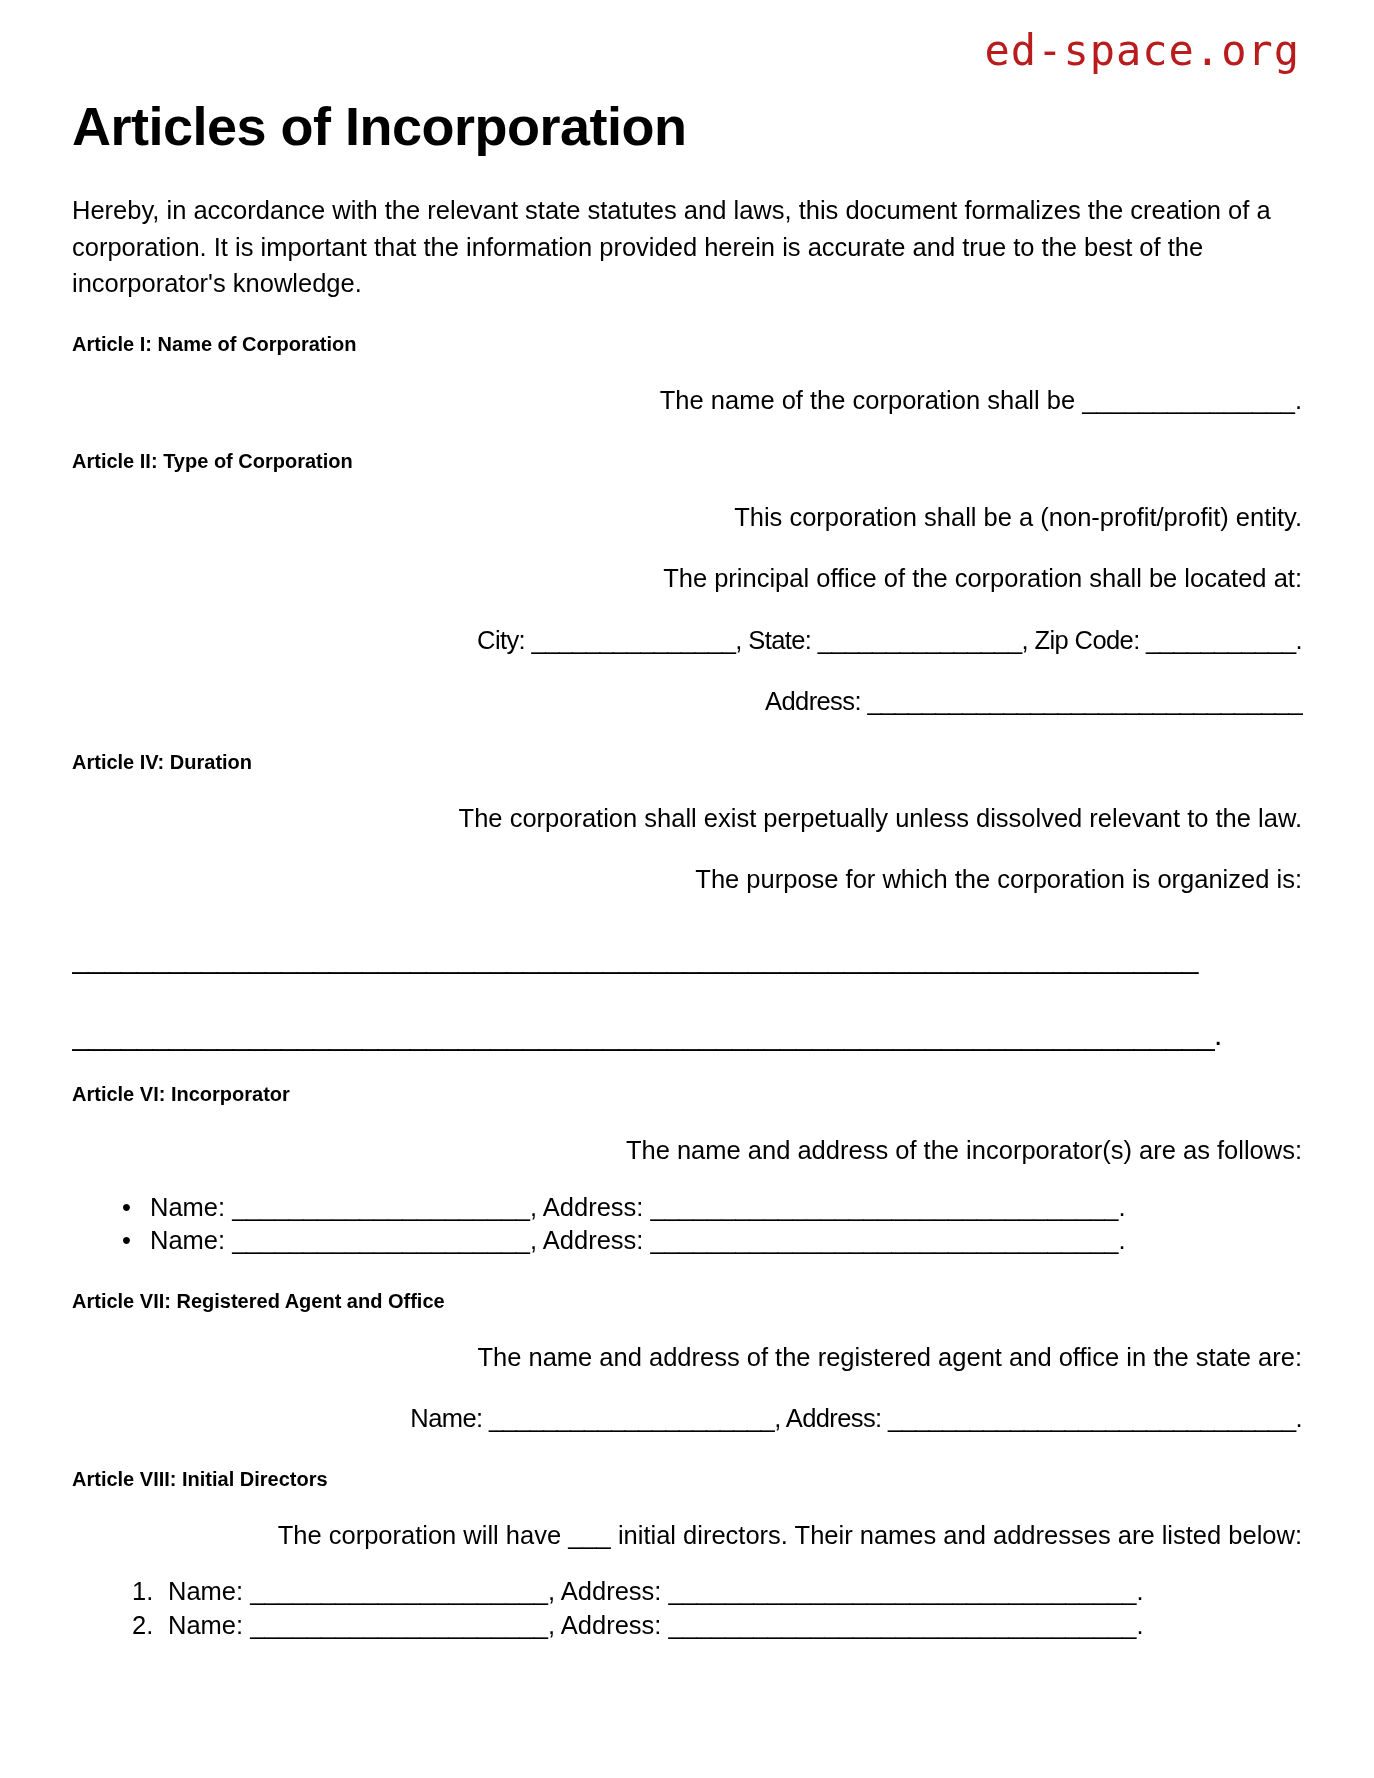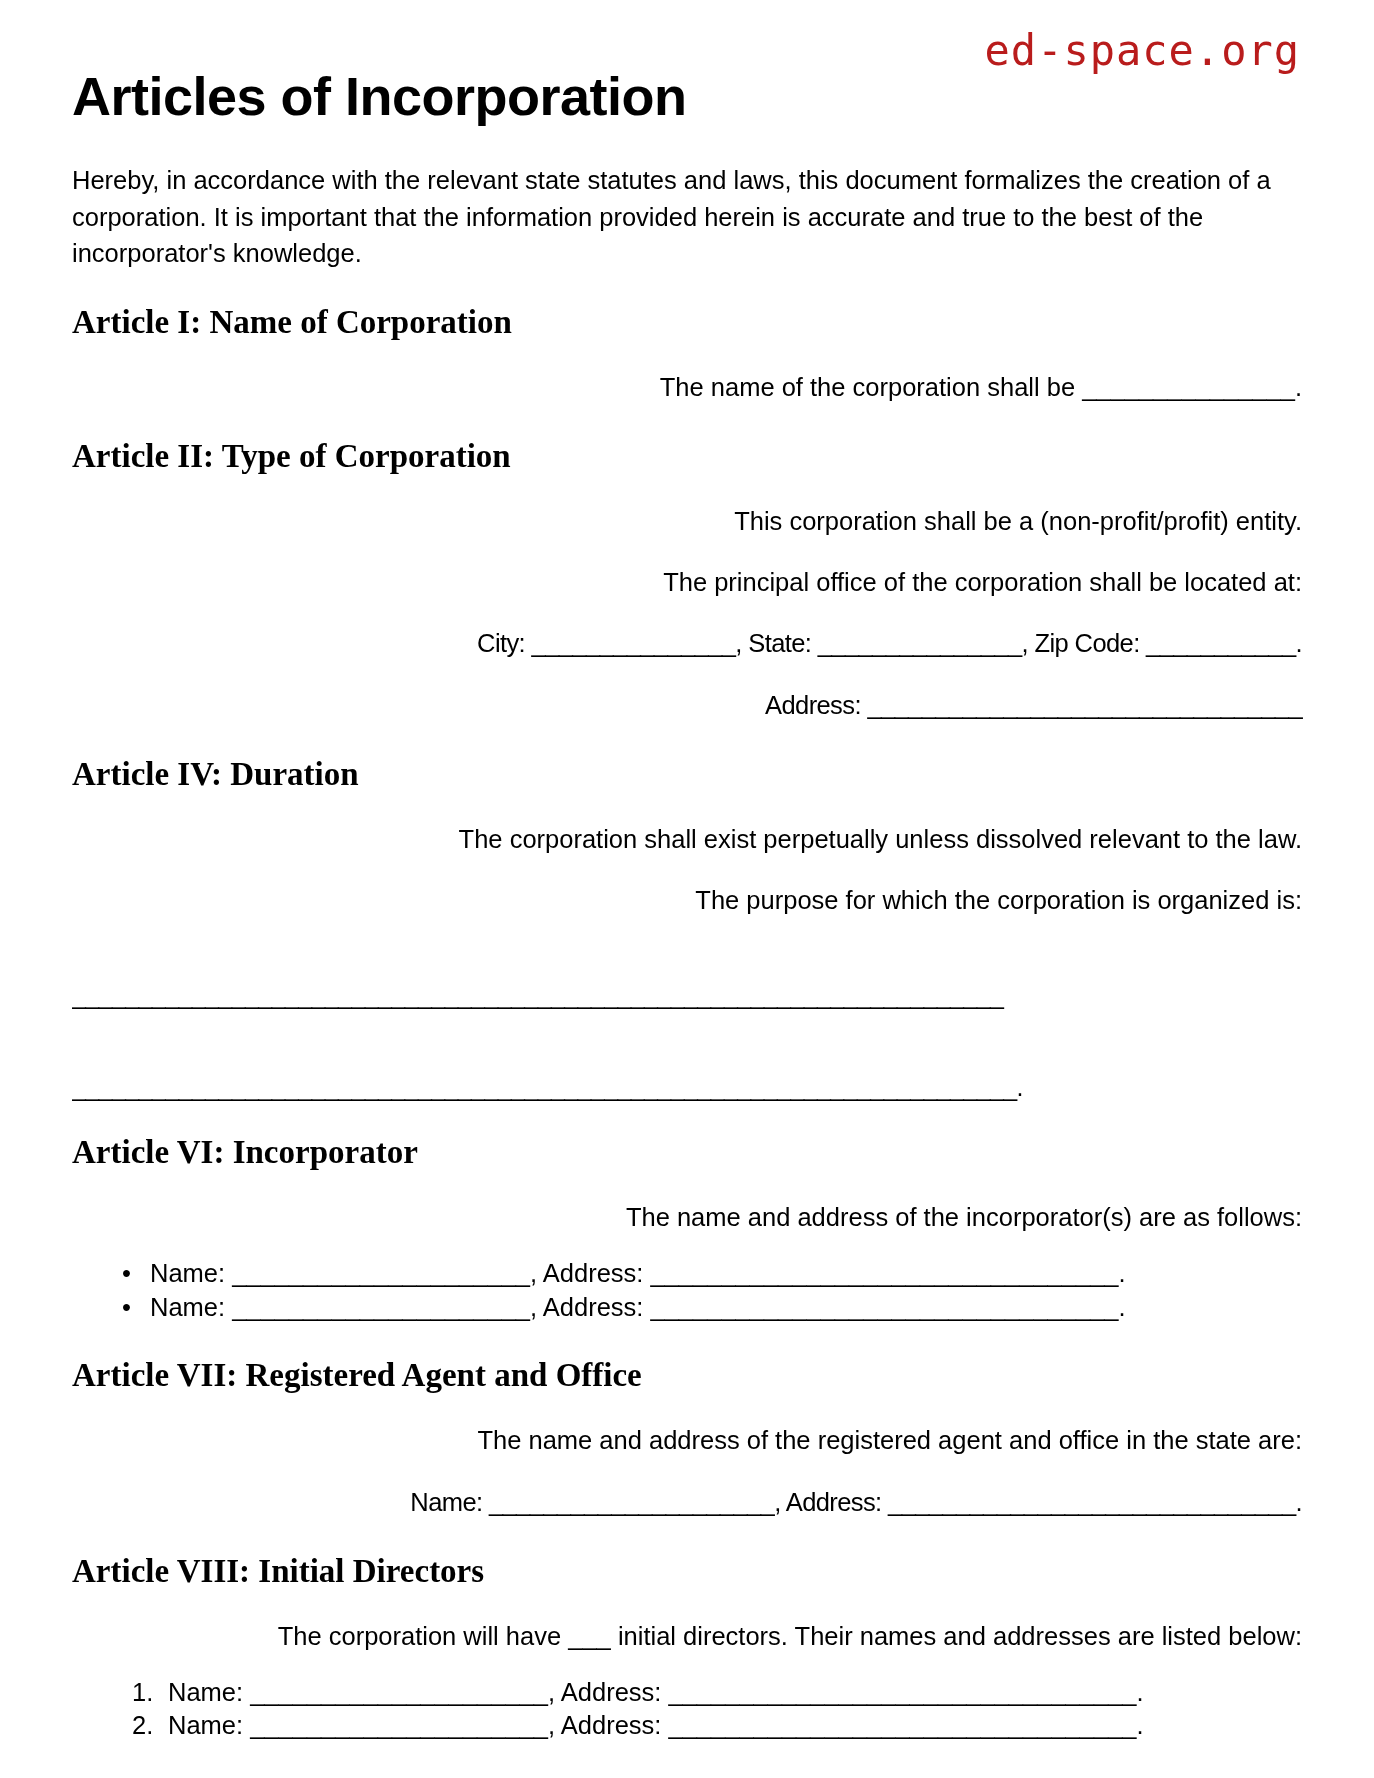--- a/index.html
+++ b/index.html
@@ -29,52 +29,51 @@
     font-family: "DejaVu Sans Mono", "Liberation Mono", monospace;
     font-size: 42px;
     letter-spacing: 1px;
     color: #b91c1c;
     white-space: nowrap;
     line-height: 1;
     text-align: center;
   }
   h1.doc-title {
     margin: 0;
-    padding-top: 66px;
+    padding-top: 96px;
     font-size: 54px;
     font-weight: bold;
     letter-spacing: -0.5px;
     line-height: 1.12;
     font-stretch: condensed;
   }
   p.intro {
     margin: 36px 0 0 0;
     font-size: 25.5px;
     line-height: 1.42;
     max-width: 1215px;
     font-stretch: condensed;
   }
   h2.article-heading {
     margin: 30px 0 0 0;
-    font-size: 33px;
+    font-size: 20px;
     font-weight: bold;
     line-height: 1.3;
     font-stretch: condensed;
-    font-family: Liberation Serif, serif;
   }
   p.body-line {
     margin: 26px 0 0 0;
     font-size: 25.5px;
     line-height: 1.38;
     font-stretch: condensed;
     text-align: right;
   }
   p.blank-line {
-    margin: 64px 0 0 0;
-    font-size: 25px;
+    margin: 44px 0 0 0;
+    font-size: 30px;
     line-height: 1.1;
     letter-spacing: -0.6px;
     font-stretch: condensed;
     white-space: nowrap;
     overflow: hidden;
   }
   ul.incorporators {
     margin: 22px 0 0 0;
     padding-left: 78px;
     list-style: none;

